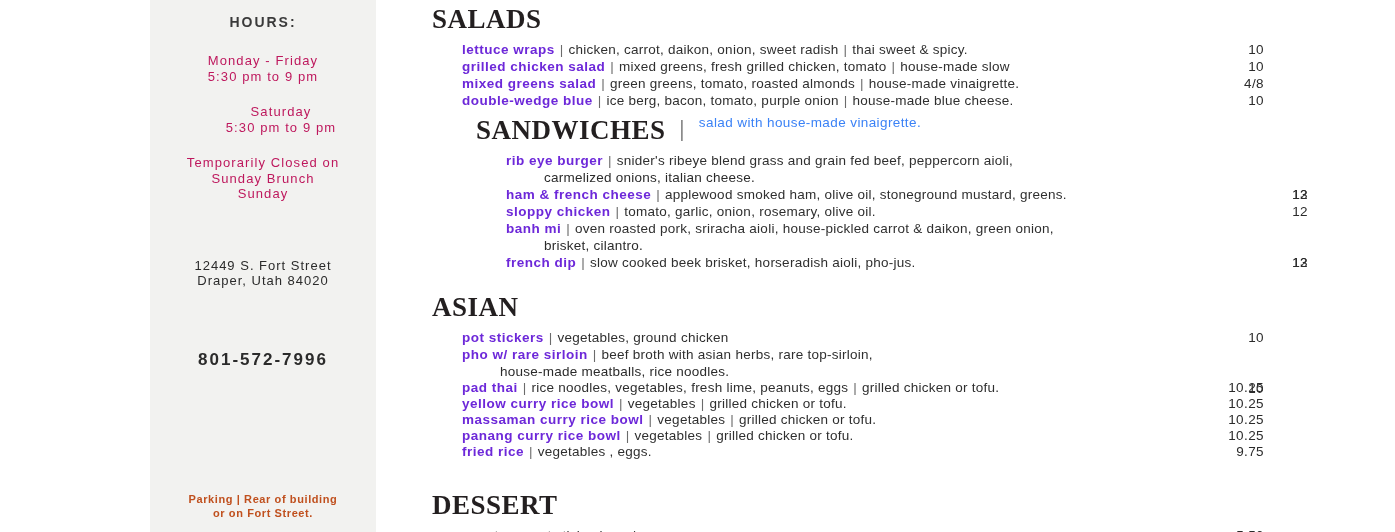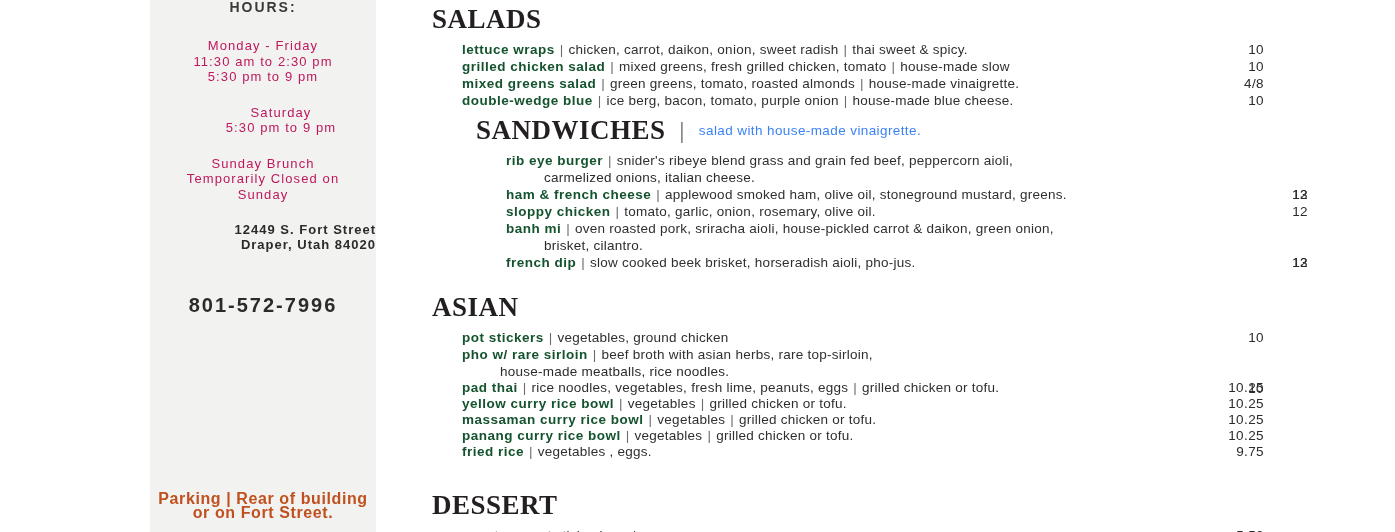--- a/index.html
+++ b/index.html
@@ -24,21 +24,21 @@
   .sidebar {
     position: absolute;
     left: 150px;
     top: 0;
     width: 226px;
     height: 532px;
     background: #f2f2f0;
     text-align: center;
   }
   .sidebar-inner {
-    padding-top: 0;
+    padding-top: 15px;
   }
   .hours-title {
     font-family: "Liberation Sans", sans-serif;
     font-weight: bold;
     font-size: 14px;
     letter-spacing: 2px;
     color: #3a3a3a;
     margin: 0;
     padding-top: 0;
     line-height: 14px;
@@ -48,40 +48,39 @@
     letter-spacing: 1.1px;
     line-height: 15.5px;
     color: #be185d;
     margin-top: 24px;
   }
   .hours-block.second { margin-top: 20px; margin-left: 36px; }
   .hours-block.third  { margin-top: 20px; }
 
   .address-block {
     font-size: 13px;
-    font-weight: bold;
+    font-weight: normal;
     letter-spacing: 1px;
     line-height: 15px;
     color: #2b2b2b;
-    margin-top: 20px;
-    text-align: right;
+    margin-top: 56px;
   }
   .phone-block {
-    font-size: 20px;
+    font-size: 17px;
     font-weight: bold;
     letter-spacing: 2px;
     color: #2b2b2b;
-    margin-top: 42px;
+    margin-top: 62px;
   }
   .parking-block {
     position: absolute;
     left: 0;
     right: 0;
     bottom: 12px;
-    font-size: 16px;
+    font-size: 11px;
     font-weight: bold;
     letter-spacing: 0.6px;
     line-height: 14px;
     color: #c0501e;
   }
 
   
   .menu {
     position: absolute;
     left: 432px;
@@ -89,21 +88,21 @@
     width: 850px;
   }
   .section { position: relative; }
   .section-head {
     font-family: "Liberation Serif", serif;
     font-weight: bold;
     font-size: 27px;
     letter-spacing: 0.5px;
     color: #231f20;
     display: flex;
-    align-items: center;
+    align-items: flex-start;
     gap: 12px;
   }
   .section-note {
     font-family: "Liberation Sans", sans-serif;
     font-weight: normal;
     font-size: 13.5px;
     letter-spacing: 0.4px;
     color: #3b82f6;
   }
   .sep-bar {
@@ -120,21 +119,21 @@
     padding-left: 30px;
     padding-right: 120px;
     font-size: 13.5px;
     line-height: 17px;
     letter-spacing: 0.25px;
     color: #2b2b2b;
   }
   .item .name {
     font-weight: bold;
     letter-spacing: 0.5px;
-    color: #14532d;
+    color: #6d28d9;
   }
   .item .pipe {
     color: #6b6b6b;
     padding: 0 5px;
     font-weight: normal;
   }
   .item .desc {
     color: #2f2f2f;
   }
   .item .cont {
@@ -161,32 +160,31 @@
 <body>
 
 <div class="page">
 
   <aside class="sidebar">
     <div class="sidebar-inner">
       <div class="hours-title">HOURS:</div>
 
       <div class="hours-block">
         <div>Monday - Friday</div>
-        <div>11:30 am to 2:30 pm</div>
         <div>5:30 pm to 9 pm</div>
       </div>
 
       <div class="hours-block second">
         <div>Saturday</div>
         <div>5:30 pm to 9 pm</div>
       </div>
 
       <div class="hours-block third">
+        <div>Temporarily Closed on</div>
         <div>Sunday Brunch</div>
-        <div>Temporarily Closed on</div>
         <div>Sunday</div>
       </div>
 
       <div class="address-block">
         <div>12449 S. Fort Street</div>
         <div>Draper, Utah 84020</div>
       </div>
 
       <div class="phone-block">801-572-7996</div>
     </div>

